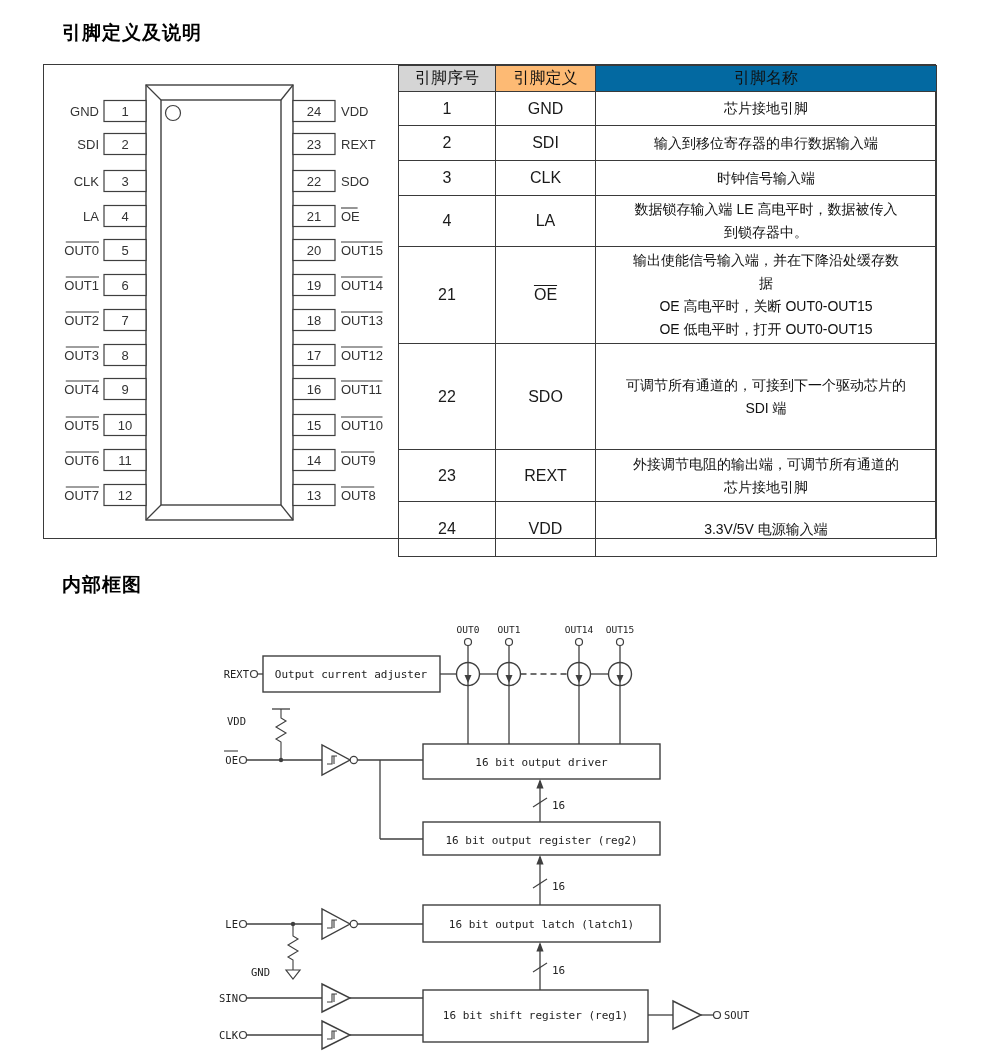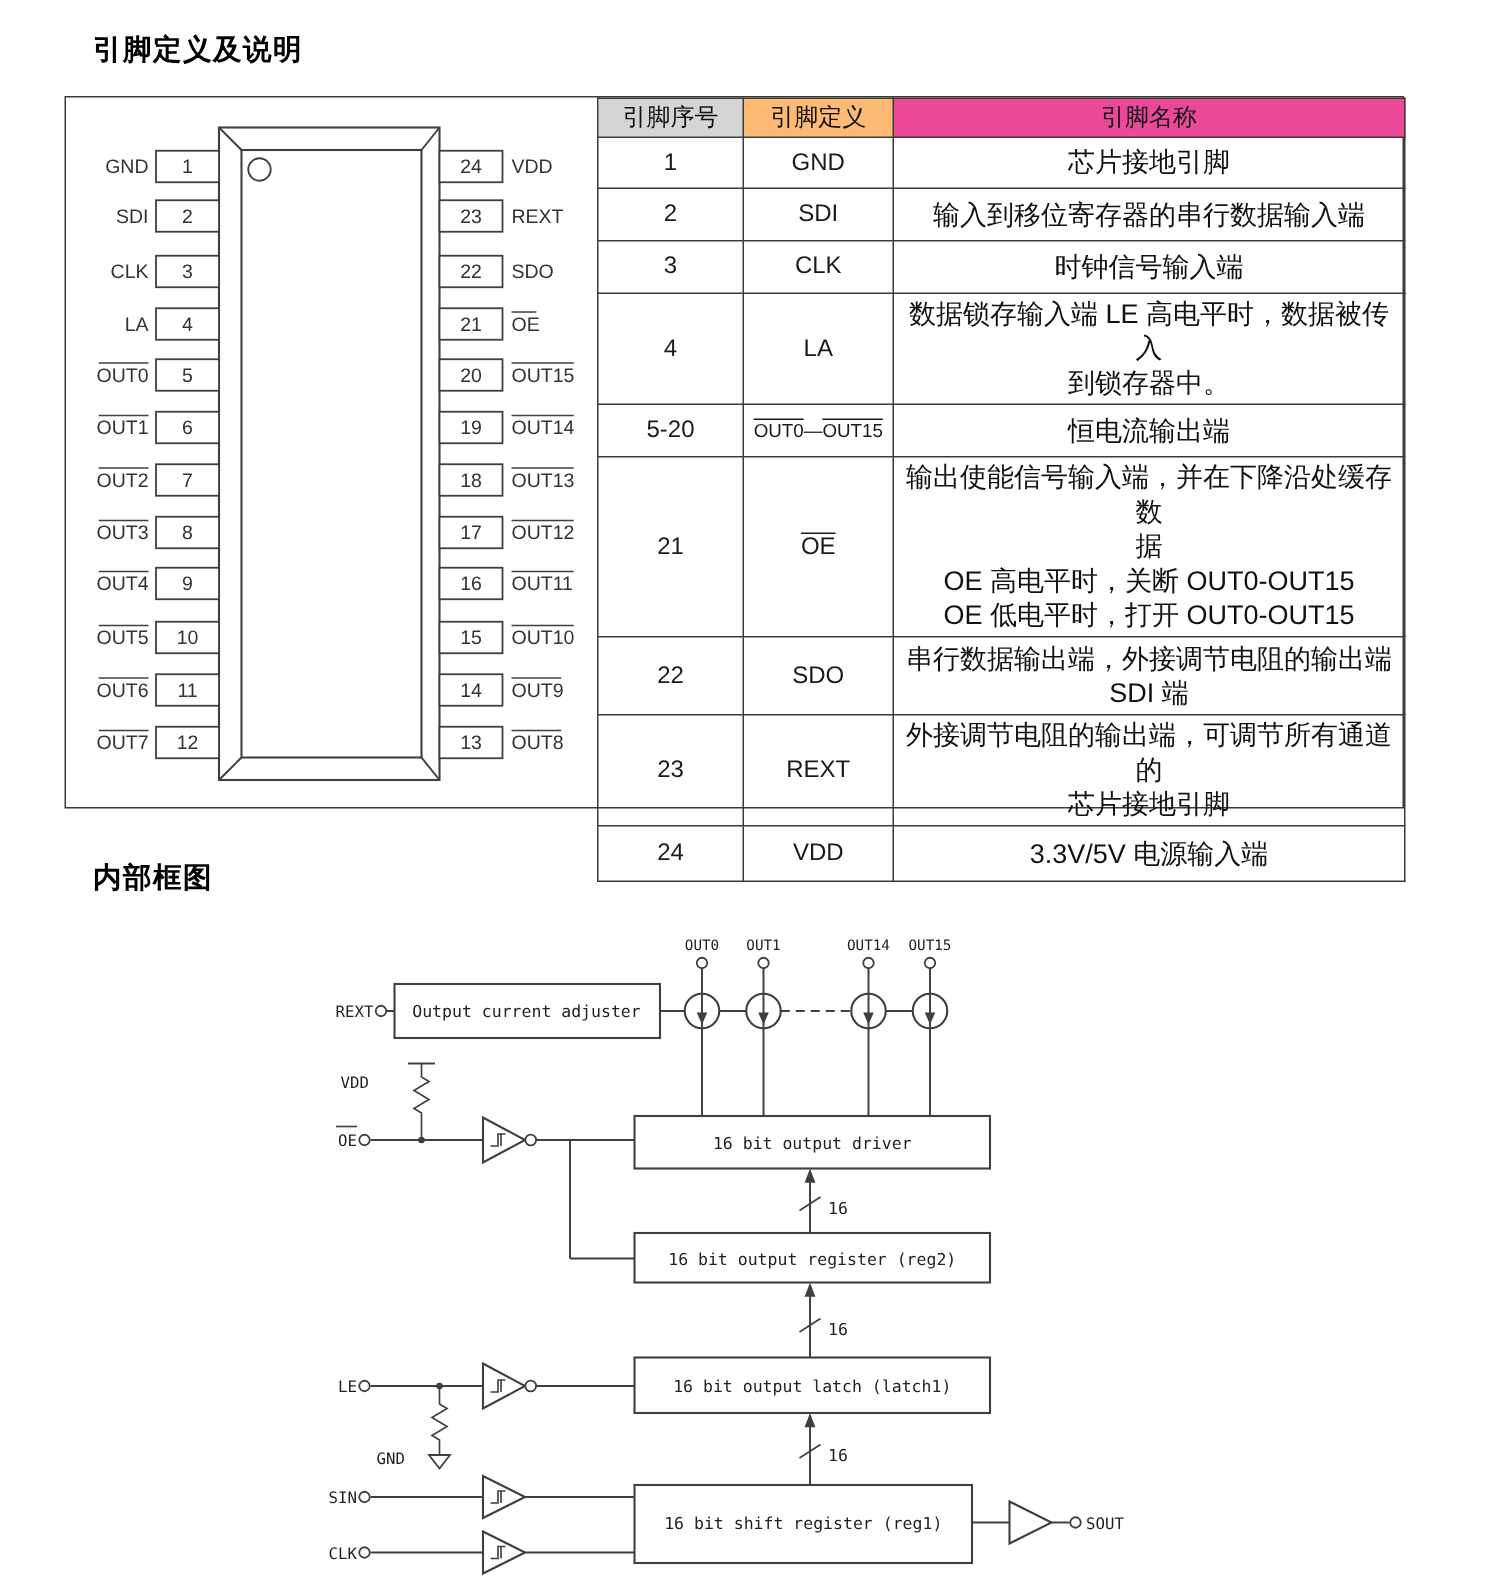--- a/index.html
+++ b/index.html
@@ -8,21 +8,21 @@
   .sec-title{position:absolute;left:62px;margin:0;font-size:19px;font-weight:bold;color:#000;letter-spacing:1px;}
   .t1{top:8px;}
   .t2{top:560px;}
   .panel{position:absolute;left:43px;top:52px;width:893px;height:475px;border:1.5px solid #3a3a3a;box-sizing:border-box;background:#fff;}
   #pin-svg{position:absolute;left:0;top:0;}
   #pin-table{position:absolute;left:354px;top:0;width:538px;height:472px;border-collapse:collapse;table-layout:fixed;}
   #pin-table th,#pin-table td{border:1.5px solid #3a3a3a;text-align:center;vertical-align:middle;padding:2px 4px;color:#111;box-sizing:border-box;}
   #pin-table th{font-weight:normal;font-size:16px;}
   #pin-table td.no,#pin-table td.def{font-size:16px;color:#1a1a1a;}
   #pin-table td.def.multi{font-size:12.5px;}
-  #pin-table td.desc{font-size:18px;white-space:pre-line;line-height:23px;}
+  #pin-table td.desc{font-size:14px;white-space:pre-line;line-height:23px;}
   #pin-table thead tr{height:19px;}
   #pin-table tbody tr:nth-child(1){height:34px;}
   #pin-table tbody tr:nth-child(2){height:35px;}
   #pin-table tbody tr:nth-child(3){height:35px;}
   #pin-table tbody tr:nth-child(4){height:50px;}
   #pin-table tbody tr:nth-child(5){height:35px;}
   #pin-table tbody tr:nth-child(6){height:106px;}
   #pin-table tbody tr:nth-child(7){height:52px;}
   #pin-table tbody tr:nth-child(8){height:55px;}
   #pin-table tbody tr:nth-child(9){height:37px;}
@@ -155,21 +155,21 @@
     <table id="pin-table">
         <colgroup>
           <col style="width: 97px;">
           <col style="width: 100px;">
           <col style="width: 341px;">
         </colgroup>
         <thead>
           <tr>
             <th style="background: rgb(213, 213, 213);">引脚序号</th>
             <th style="background: #fdba74;">引脚定义</th>
-            <th style="background: #ec4899;">引脚名称</th>
+            <th style="background: #0369a1;">引脚名称</th>
           </tr>
         </thead>
         <tbody>
           <tr>
             <td class="no">1</td>
             <td class="def"><span>GND</span></td>
             <td class="desc">芯片接地引脚</td>
           </tr>
           <tr>
             <td class="no">2</td>
@@ -179,38 +179,33 @@
           <tr>
             <td class="no">3</td>
             <td class="def"><span>CLK</span></td>
             <td class="desc">时钟信号输入端</td>
           </tr>
           <tr>
             <td class="no">4</td>
             <td class="def"><span>LA</span></td>
             <td class="desc">数据锁存输入端 LE 高电平时，数据被传入
 到锁存器中。</td>
-          </tr>
-          <tr>
-            <td class="no">5-20</td>
-            <td class="def multi"><span class="ov">OUT0</span><span>—</span><span class="ov">OUT15</span></td>
-            <td class="desc">恒电流输出端</td>
           </tr>
           <tr>
             <td class="no">21</td>
             <td class="def"><span class="ov">OE</span></td>
             <td class="desc">输出使能信号输入端，并在下降沿处缓存数
 据
 OE 高电平时，关断 OUT0-OUT15
 OE 低电平时，打开 OUT0-OUT15</td>
           </tr>
           <tr>
             <td class="no">22</td>
             <td class="def"><span>SDO</span></td>
-            <td class="desc">串行数据输出端，外接调节电阻的输出端
+            <td class="desc">可调节所有通道的，可接到下一个驱动芯片的
 SDI 端</td>
           </tr>
           <tr>
             <td class="no">23</td>
             <td class="def"><span>REXT</span></td>
             <td class="desc">外接调节电阻的输出端，可调节所有通道的
 芯片接地引脚</td>
           </tr>
           <tr>
             <td class="no">24</td>

